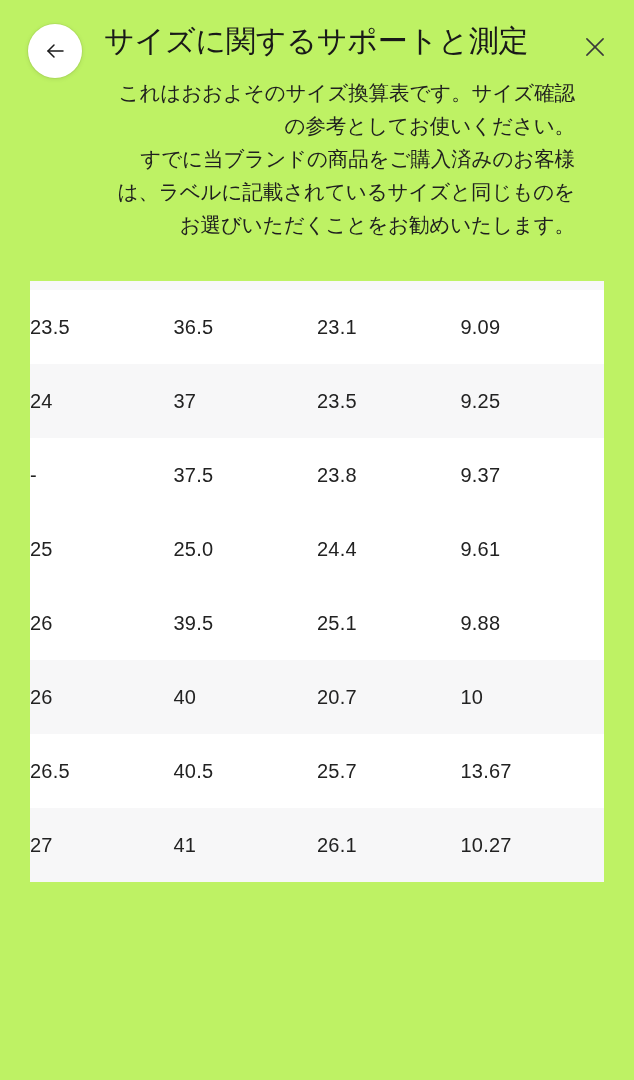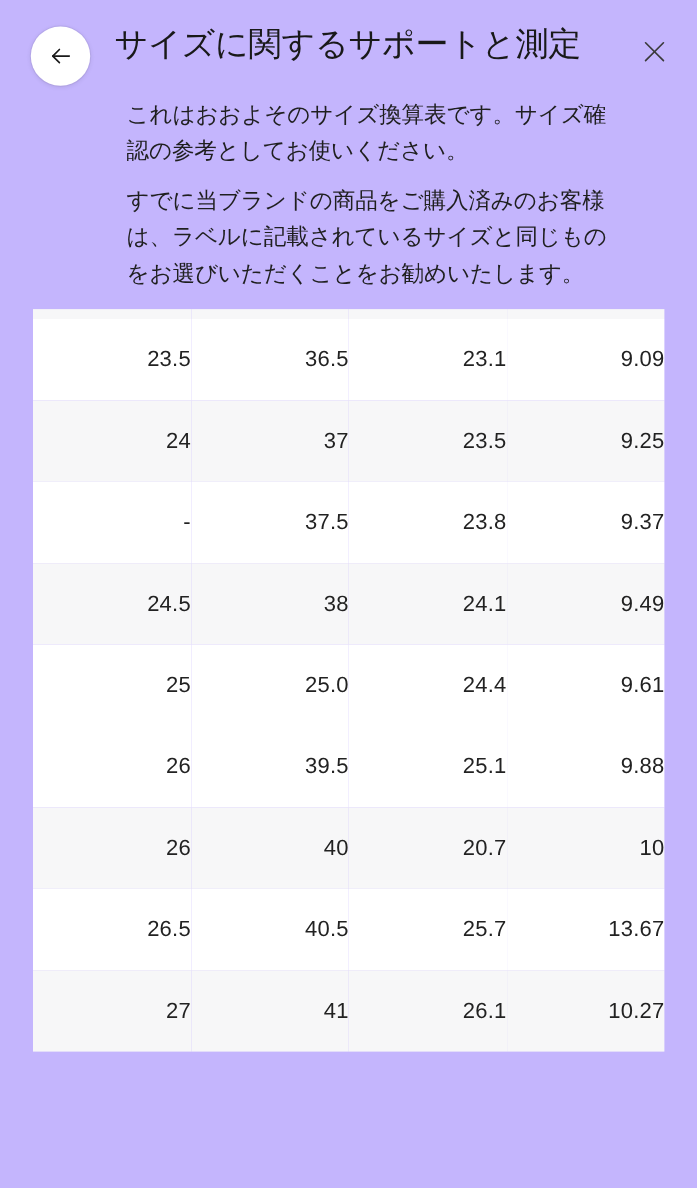--- a/index.html
+++ b/index.html
@@ -13,21 +13,21 @@
     background: #ffffff;
     font-family: "Liberation Sans", "DejaVu Sans", sans-serif;
     color: #1a1a1a;
     overflow: hidden;
   }
 
   .page {
     position: relative;
     width: 634px;
     height: 1080px;
-    background: #c4b5fd;
+    background: #bef264;
   }
 
   
   .header {
     position: relative;
     padding: 0;
   }
 
   .back-button {
     position: absolute;
@@ -81,21 +81,21 @@
     position: absolute;
     left: 103px;
     top: 76px;
     width: 472px;
     font-size: 20.5px;
     line-height: 33px;
     color: #1f1f1f;
     font-weight: 400;
     letter-spacing: -0.1px;
   }
-  .intro p { margin: 12px; }
+  .intro p { margin: 0; text-align: right; }
 
   
   .size-table {
     position: absolute;
     left: 30px;
     top: 281px;
     width: 574px;
     border-collapse: collapse;
     table-layout: fixed;
   }
@@ -106,21 +106,21 @@
     padding: 0;
     background: #f7f7f8;
     border: none;
     font-size: 1px;
     line-height: 0;
   }
 
   .size-table tbody td {
     height: 74px;
     padding: 0;
-    text-align: right;
+    text-align: left;
     vertical-align: middle;
     font-size: 20px;
     line-height: 74px;
     color: #222222;
     font-weight: 400;
     letter-spacing: 0.2px;
     border: none;
     background: #ffffff;
   }
 
@@ -189,26 +189,20 @@
           <td>37</td>
           <td>23.5</td>
           <td>9.25</td>
         </tr>
         <tr>
           <td>-</td>
           <td>37.5</td>
           <td>23.8</td>
           <td>9.37</td>
         </tr>
-        <tr class="striped">
-          <td>24.5</td>
-          <td>38</td>
-          <td>24.1</td>
-          <td>9.49</td>
-        </tr>
         <tr>
           <td>25</td>
           <td>25.0</td>
           <td>24.4</td>
           <td>9.61</td>
         </tr>
         <tr>
           <td>26</td>
           <td>39.5</td>
           <td>25.1</td>

